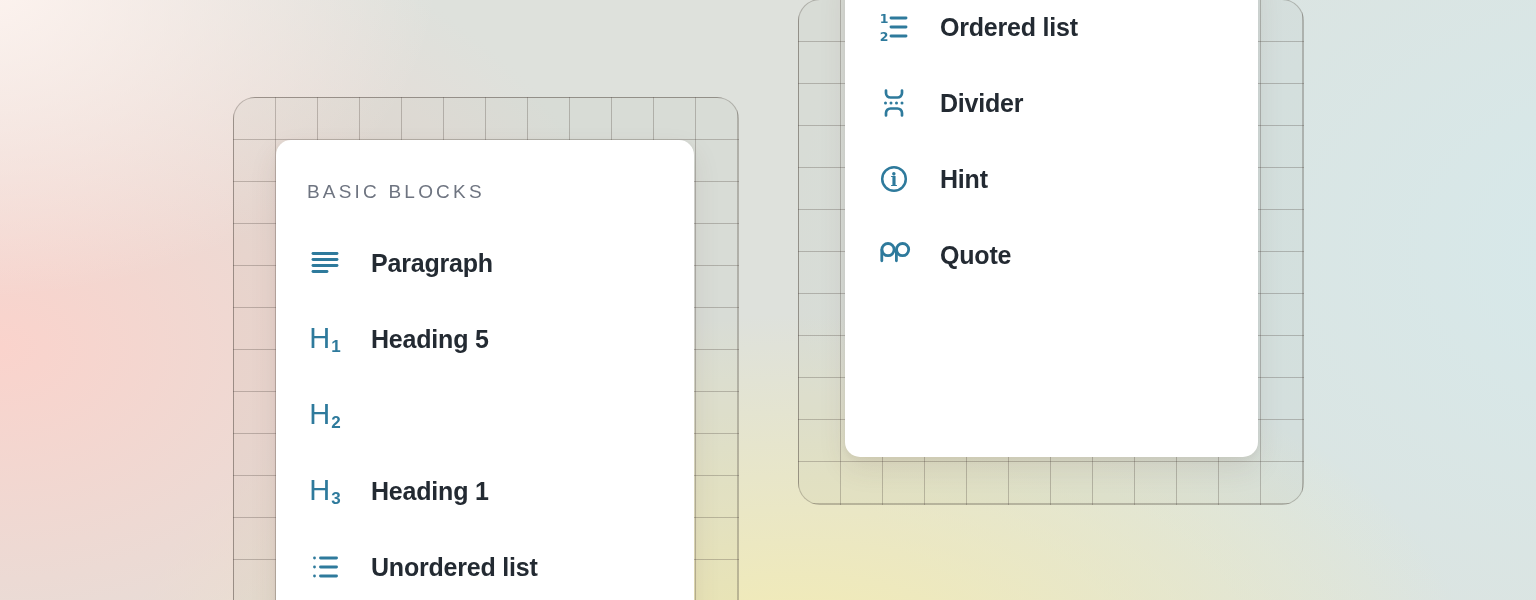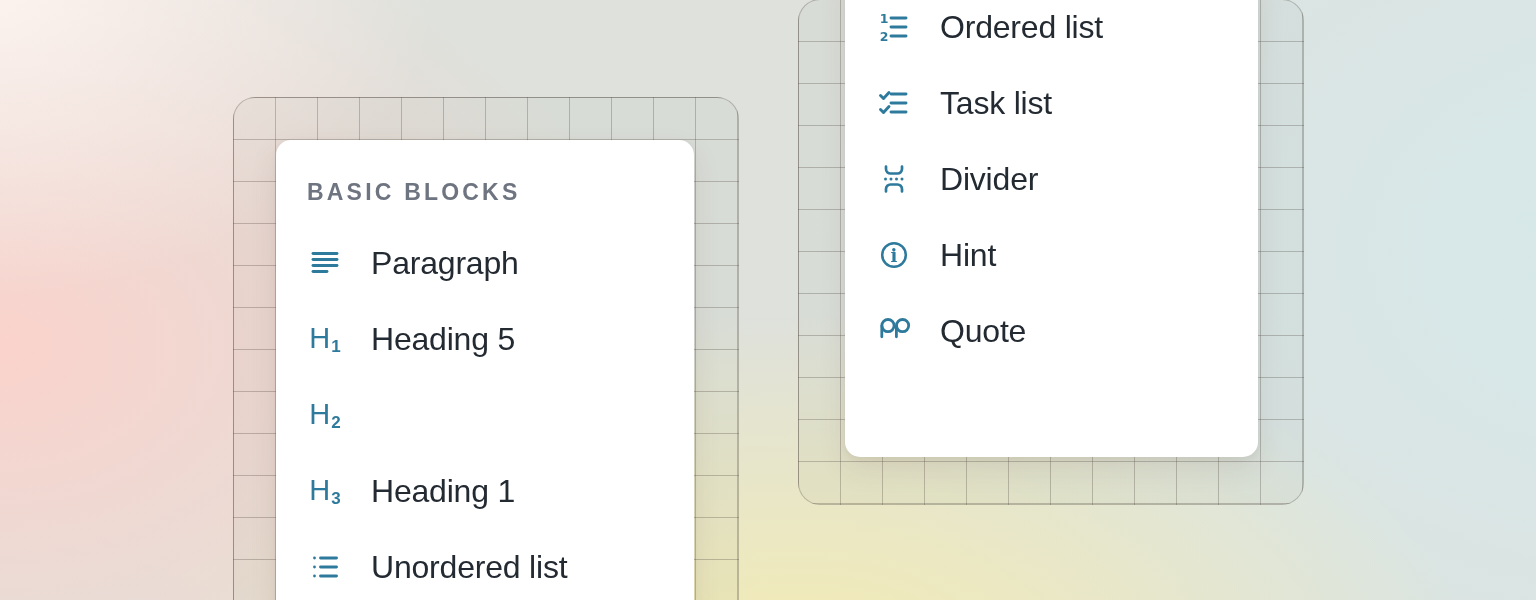--- a/index.html
+++ b/index.html
@@ -42,40 +42,40 @@
     background:var(--card);
     border-radius:15px;
     box-shadow:0 12px 28px rgba(96,62,50,0.10), 0 2px 6px rgba(40,30,25,0.05);
   }
   .card-left { left:276px; top:140px; width:418px; height:500px; padding-top:40px; box-sizing:border-box;}
   .card-right{ left:845px; top:-30px; width:413px; height:487px; padding-top:19px; box-sizing:border-box;}
 
   .section-header{
     margin:0 0 21px 31px;
     height:24px; line-height:24px;
-    font-size:23px; font-weight:700;
+    font-size:19px; font-weight:400;
     letter-spacing:3.2px;
     color:var(--section);
   }
   .menu-item{
     display:flex; align-items:center;
     height:76px;
     padding-left:31px;
     cursor:pointer;
   }
   .icon-box{
     width:36px; height:36px;
     display:flex; align-items:center; justify-content:center;
     flex:0 0 36px;
     color:var(--icon);
   }
   .icon-box svg{display:block;}
   .item-label{
     margin-left:28px;
-    font-size:32px; font-weight:400;
+    font-size:25px; font-weight:700;
     letter-spacing:-0.2px;
     color:var(--label);
   }
   .hglyph{
     font-size:29px; font-weight:500; line-height:1;
     color:var(--icon);
     white-space:nowrap;
   }
   .hglyph .digit{
     font-size:17px; font-weight:700;
@@ -147,32 +147,20 @@
        <text x="7" y="30.5" text-anchor="middle" stroke="none" fill="currentColor" font-family="'DejaVu Sans',sans-serif" font-size="12.5" font-weight="bold">2</text>
        <line x1="14" y1="8" x2="29" y2="8"></line>
        <line x1="14" y1="17" x2="29" y2="17"></line>
        <line x1="14" y1="26" x2="29" y2="26"></line>
      </svg>
           </span>
           <span class="item-label">Ordered list</span>
         </div>
         <div class="menu-item">
           <span class="icon-box">
-            <svg width="34" height="34" viewBox="0 0 34 34" stroke="currentColor" fill="none" stroke-linecap="round" stroke-linejoin="round" stroke-width="2.9">
-       <polyline points="3.5,9.5 6.5,12.5 12,6.5"></polyline>
-       <polyline points="3.5,23.5 6.5,26.5 12,20.5"></polyline>
-       <line x1="14" y1="8" x2="29" y2="8"></line>
-       <line x1="14" y1="17" x2="29" y2="17"></line>
-       <line x1="14" y1="26" x2="29" y2="26"></line>
-     </svg>
-          </span>
-          <span class="item-label">Task list</span>
-        </div>
-        <div class="menu-item">
-          <span class="icon-box">
             <svg width="34" height="34" viewBox="0 0 34 34" stroke="currentColor" fill="none" stroke-linecap="round" stroke-linejoin="round" stroke-width="2.7">
        <path d="M9 4.5 V7 a4.5 4.5 0 0 0 4.5 4.5 h7 A4.5 4.5 0 0 0 25 7 V4.5"></path>
        <path d="M9 29.5 V27 a4.5 4.5 0 0 1 4.5 -4.5 h7 A4.5 4.5 0 0 1 25 27 v2.5"></path>
        <circle cx="8.5" cy="17" r="1.5" fill="currentColor" stroke="none"></circle>
        <circle cx="14" cy="17" r="1.5" fill="currentColor" stroke="none"></circle>
        <circle cx="19.5" cy="17" r="1.5" fill="currentColor" stroke="none"></circle>
        <circle cx="25" cy="17" r="1.5" fill="currentColor" stroke="none"></circle>
      </svg>
           </span>
           <span class="item-label">Divider</span>

